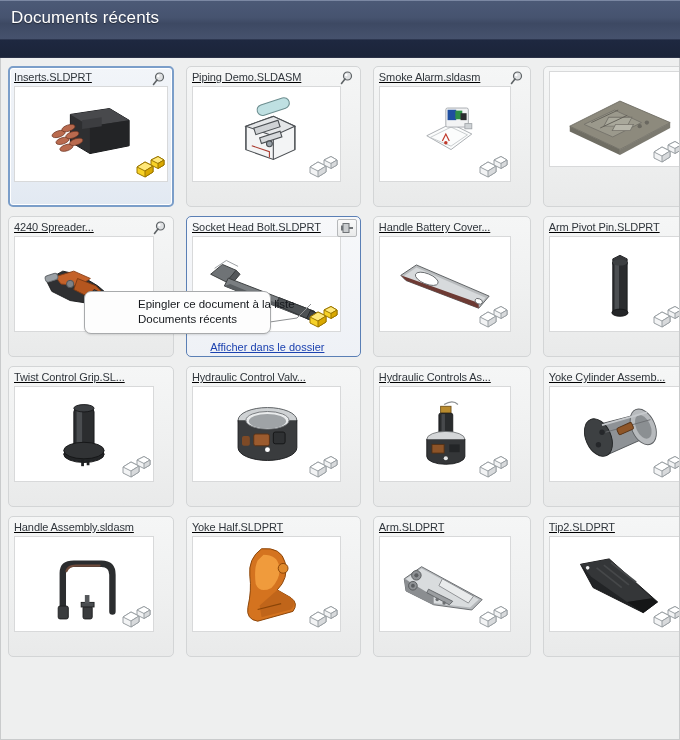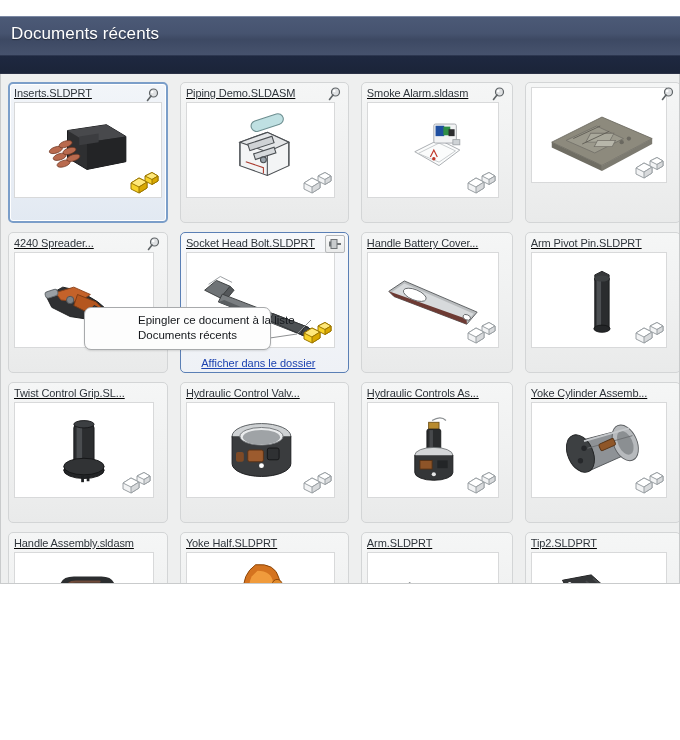--- a/index.html
+++ b/index.html
@@ -6,24 +6,24 @@
   body{
     width:680px;height:740px;
     background:#ffffff;
     font-family:"Liberation Sans", sans-serif;
     overflow:hidden;
   }
 
   
   .window{
     position:relative;
-    width:680px;height:568px;
+    width:680px;height:740px;
     box-sizing:border-box;
     background:#a3a3a3;
-    display:flex;flex-direction:column;margin-top:16px;
+    display:flex;flex-direction:column;
   }
 
   
   .titlebar{
     height:40px;
     background:linear-gradient(to bottom,#4c5a77 0%,#46536f 45%,#3d4963 60%,#46526d 100%);
     border-bottom:1px solid #2d3750;
     position:relative;
     flex:0 0 auto;
     box-sizing:border-box;
@@ -68,21 +68,21 @@
   }
 
   
   .tile{
     position:relative;
     box-sizing:border-box;
     height:141px;
     border:1px solid #d3d5d6;
     border-radius:5px;
     background:linear-gradient(to bottom,#f5f6f6 0%,#eff0f0 55%,#e9eaea 100%);
-    padding:3px 13px 0 5px;
+    padding:3px 19px 0 5px;
   }
   .tile.selected{
     border:2px solid #7b9ec9;
     background:linear-gradient(to bottom,#f2f5f9 0%,#e9eef5 60%,#e2e9f2 100%);
     box-shadow:inset 0 0 0 1px #ffffff;
     padding:2px 4px 0 4px;
   }
   .tile.hovered{
     border:1px solid #5a7fb5;
     background:linear-gradient(to bottom,#f7f8fa 0%,#eef1f6 100%);

